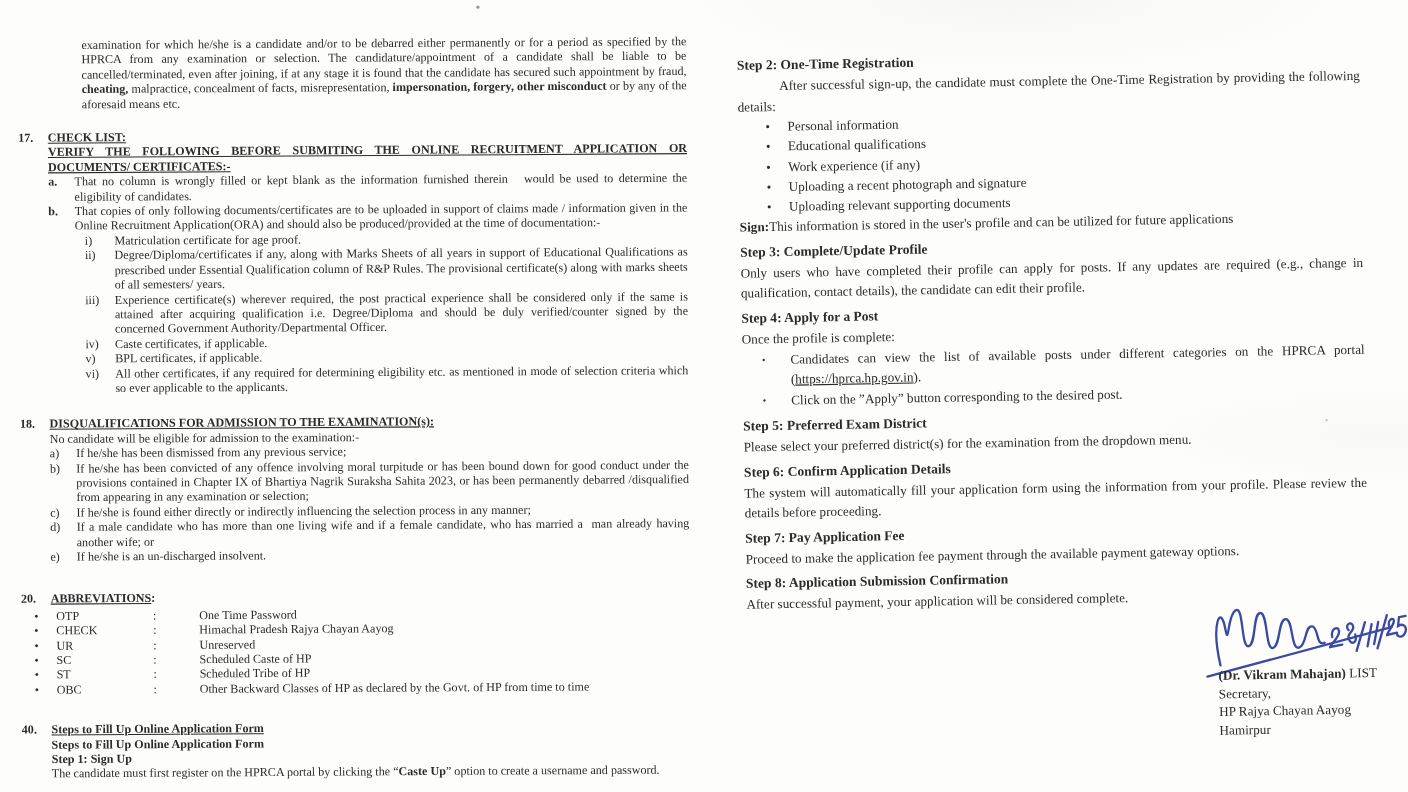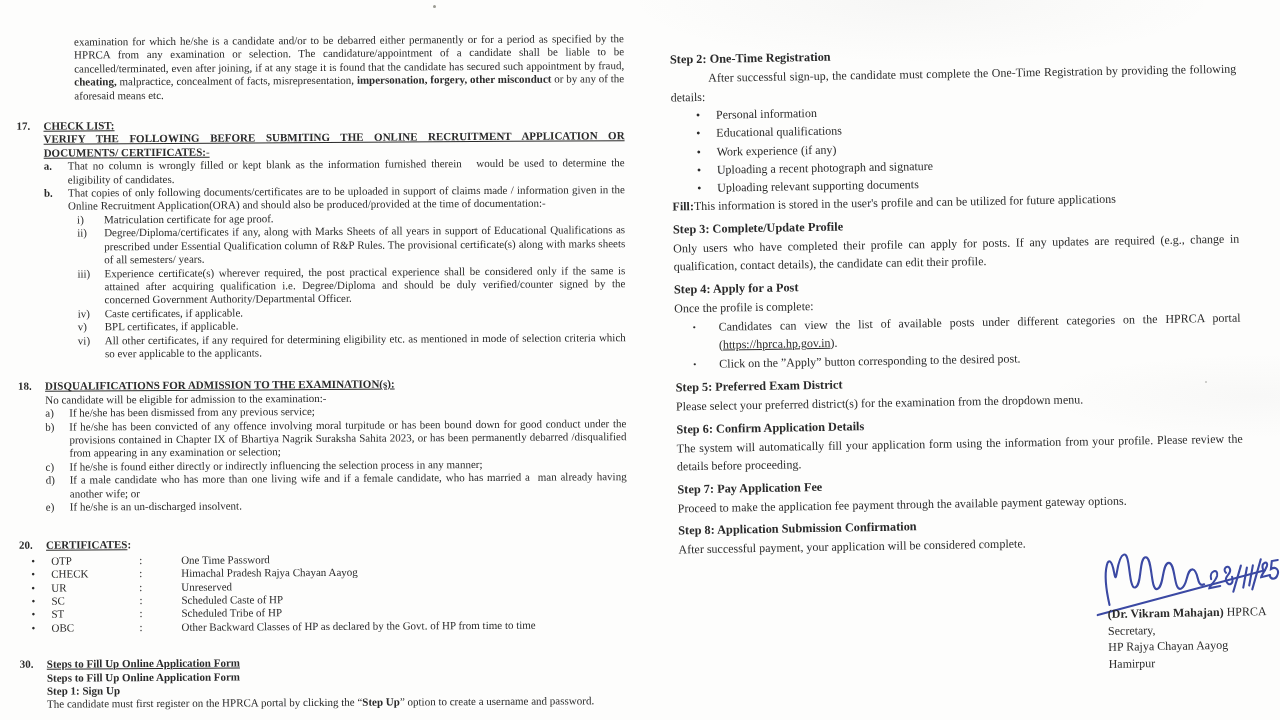--- a/index.html
+++ b/index.html
@@ -131,21 +131,21 @@
         <div class="li2">
           <span class="mk">e)</span>
           <span>If he/she is an un-discharged insolvent.</span>
         </div>
       </div>
     </div>
 
     <div class="sec sec19">
       <div class="sec-num">20.</div>
       <div>
-        <div><span class="h-u">CERTIFICATES</span><span class="bold">:</span></div>
+        <div><span class="h-u">ABBREVIATIONS</span><span class="bold">:</span></div>
       </div>
     </div>
     <div style="margin-top:-21px;">
       <div class="abbr-row">
         <span>•</span>
         <span>OTP</span>
         <span>:</span>
         <span>One Time Password</span>
       </div>
       <div class="abbr-row">
@@ -174,26 +174,26 @@
       </div>
       <div class="abbr-row" style="margin-bottom:23px;">
         <span>•</span>
         <span>OBC</span>
         <span>:</span>
         <span>Other Backward Classes of HP as declared by the Govt. of HP from time to time</span>
       </div>
     </div>
 
     <div class="sec">
-      <div class="sec-num">30.</div>
+      <div class="sec-num">40.</div>
       <div>
         <div class="h-u">Steps to Fill Up Online Application Form</div>
         <div class="bold">Steps to Fill Up Online Application Form</div>
         <div class="bold">Step 1: Sign Up</div>
-        <p class="s20-body"><span>The candidate must first register on the HPRCA portal by clicking the “</span><span class="bold">Step Up</span><span>” option to create a username and password.</span></p>
+        <p class="s20-body"><span>The candidate must first register on the HPRCA portal by clicking the “</span><span class="bold">Caste Up</span><span>” option to create a username and password.</span></p>
       </div>
     </div>
   </div>
 
   <div class="col-right">
 
     <div class="step-h" style="margin-top:0;">Step 2: One-Time Registration</div>
     <p class="step-p indent">After successful sign-up, the candidate must complete the One-Time Registration by providing the following details:</p>
     <ul class="rbullets">
       <li>
@@ -210,21 +210,21 @@
         </li>
       <li>
           <span>•</span>
           <span>Uploading a recent photograph and signature</span>
         </li>
       <li>
           <span>•</span>
           <span>Uploading relevant supporting documents</span>
         </li>
     </ul>
-    <p class="step-p"><span class="bold">Fill:</span><span>This information is stored in the user's profile and can be utilized for future applications</span></p>
+    <p class="step-p"><span class="bold">Sign:</span><span>This information is stored in the user's profile and can be utilized for future applications</span></p>
 
     <div class="step-h">Step 3: Complete/Update Profile</div>
     <p class="step-p">Only users who have completed their profile can apply for posts. If any updates are required (e.g., change in qualification, contact details), the candidate can edit their profile.</p>
 
     <div class="step-h">Step 4: Apply for a Post</div>
     <p class="step-p">Once the profile is complete:</p>
     <ul class="rbullets sub-bullets">
       <li>
           <span class="bm">•</span>
           <span><span>Candidates can view the list of available posts under different categories on the HPRCA portal (</span><span class="url">https://hprca.hp.gov.in</span><span>).</span></span>
@@ -256,21 +256,21 @@
           <path d="M131,30 C127,26 133,21 135,26 C137,31 129,33 131,38 C133,44 139,42 137,34"></path>
           <path d="M146,23 L138,49"></path>
           <path d="M152,25 L148,45"></path>
           <path d="M158,23 L154,43"></path>
           <path d="M166,17 L157,47"></path>
           <path d="M168,27 C166,20 174,18 172,24 C170,29 166,33 166,35 L175,33"></path>
           <path d="M183,18 L177,19 L176,27 C181,24 185,28 182,34 C180,38 175,37 175,34"></path>
         </g>
       </svg>
       <div class="sig-text">
-        <div><span class="sig-name">(Dr. Vikram Mahajan)</span><span> HPRCA</span></div>
+        <div><span class="sig-name">(Dr. Vikram Mahajan)</span><span> LIST</span></div>
         <div>Secretary,</div>
         <div>HP Rajya Chayan Aayog</div>
         <div>Hamirpur</div>
       </div>
     </div>
 
   </div>
 </div>
 
 </body></html>

